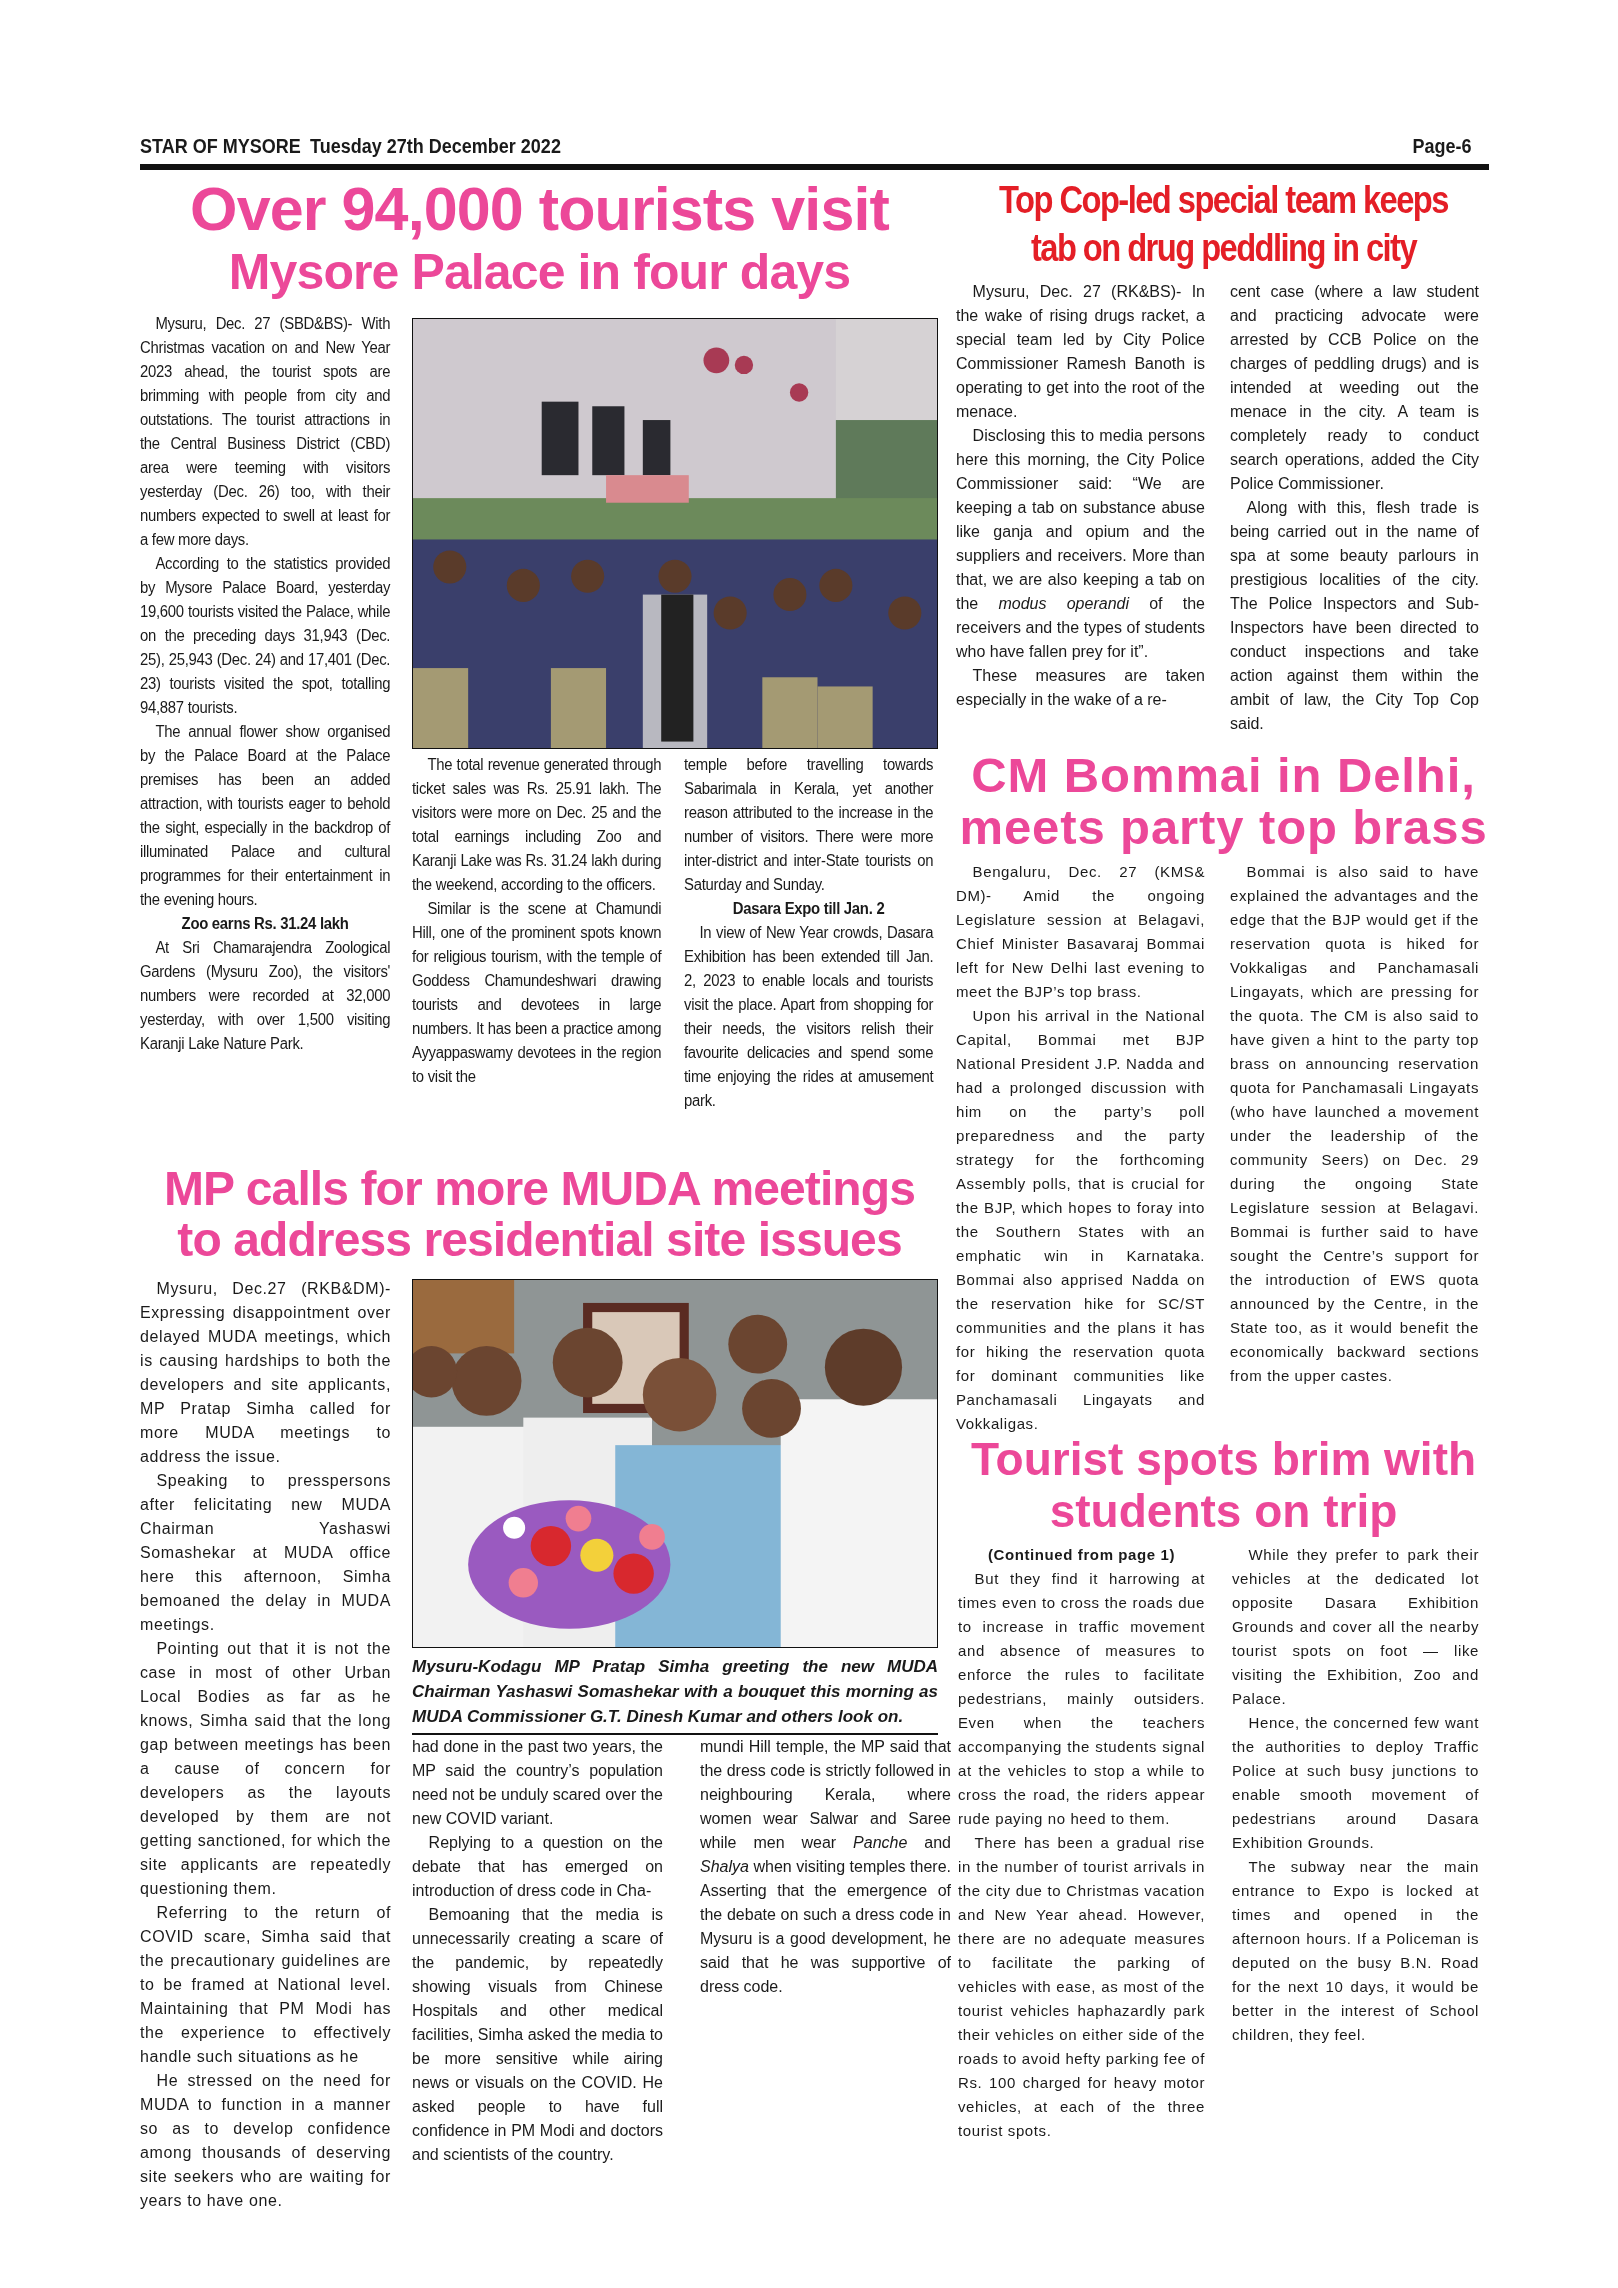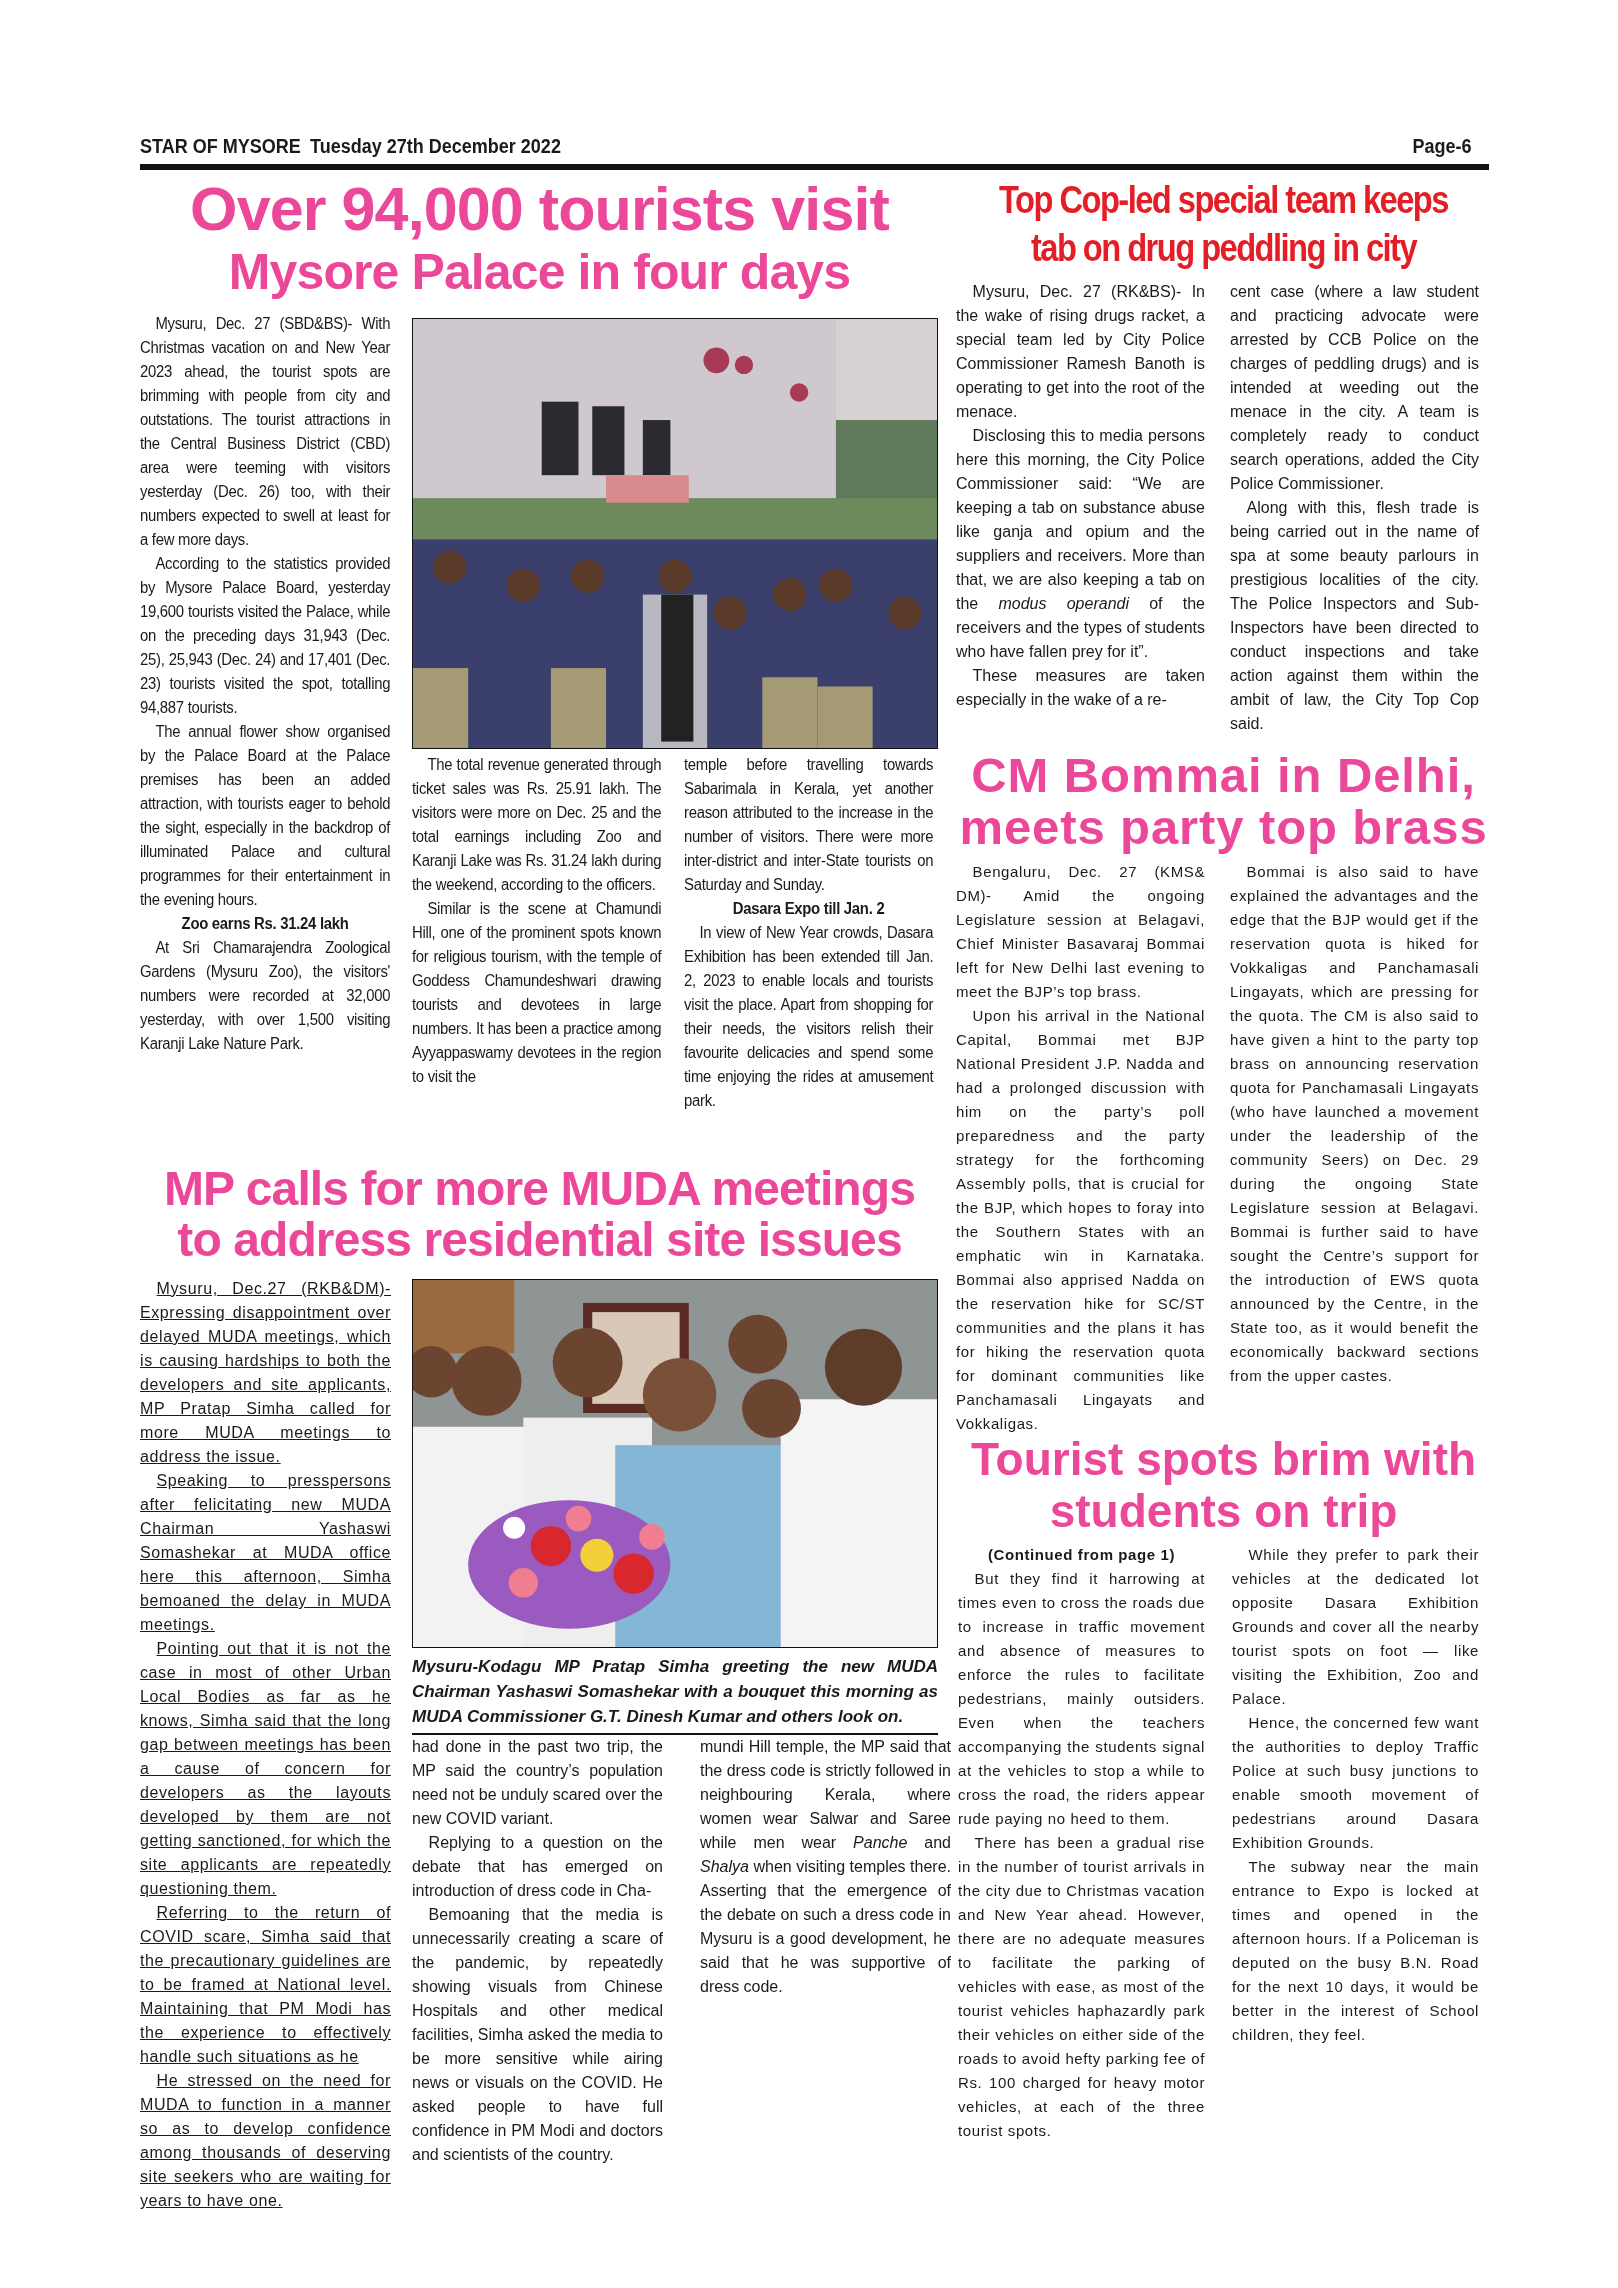--- a/index.html
+++ b/index.html
@@ -105,21 +105,21 @@
   <p>Bengaluru, Dec. 27 (KMS&amp; DM)- Amid the ongoing Legislature session at Belagavi, Chief Minister Basavaraj Bommai left for New Delhi last evening to meet the BJP’s top brass.</p>
   <p>Upon his arrival in the National Capital, Bommai met BJP National President J.P. Nadda and had a prolonged discussion with him on the party’s poll preparedness and the party strategy for the forthcoming Assembly polls, that is crucial for the BJP, which hopes to foray into the Southern States with an emphatic win in Karnataka. Bommai also apprised Nadda on the reservation hike for SC/ST communities and the plans it has for hiking the reservation quota for dominant communities like Panchamasali Lingayats and Vokkaligas.</p>
 </div>
 <div class="col wide" style="left:1230px;top:860px;width:249px;font-size:15px;">
   <p>Bommai is also said to have explained the advantages and the edge that the BJP would get if the reservation quota is hiked for Vokkaligas and Panchamasali Lingayats, which are pressing for the quota. The CM is also said to have given a hint to the party top brass on announcing reservation quota for Panchamasali Lingayats (who have launched a movement under the leadership of the community Seers) on Dec. 29 during the ongoing State Legislature session at Belagavi. Bommai is further said to have sought the Centre’s support for the introduction of EWS quota announced by the Centre, in the State too, as it would benefit the economically backward sections from the upper castes.</p>
 </div>
 
 <div class="abs hl" style="left:138px;top:1165px;width:803px;font-size:48px;letter-spacing:-0.9px;">MP calls for more MUDA meetings</div>
 <div class="abs hl" style="left:138px;top:1216px;width:803px;font-size:48px;letter-spacing:-0.9px;">to address residential site issues</div>
 
-<div class="col wide" style="left:140px;top:1277px;width:251px;text-decoration:underline;">
+<div class="col wide" style="left:140px;top:1277px;width:251px;">
   <p>Mysuru, Dec.27 (RKB&amp;DM)- Expressing disappointment over delayed MUDA meetings, which is causing hardships to both the developers and site applicants, MP Pratap Simha called for more MUDA meetings to address the issue.</p>
   <p>Speaking to presspersons after felicitating new MUDA Chairman Yashaswi Somashekar at MUDA office here this afternoon, Simha bemoaned the delay in MUDA meetings.</p>
   <p>Pointing out that it is not the case in most of other Urban Local Bodies as far as he knows, Simha said that the long gap between meetings has been a cause of concern for developers as the layouts developed by them are not getting sanctioned, for which the site applicants are repeatedly questioning them.</p>
   <p>Referring to the return of COVID scare, Simha said that the precautionary guidelines are to be framed at National level. Maintaining that PM Modi has the experience to effectively handle such situations as he</p>
   <p>He stressed on the need for MUDA to function in a manner so as to develop confidence among thousands of deserving site seekers who are waiting for years to have one.</p>
 </div>
 
 <div class="photo" style="left:412px;top:1279px;width:526px;height:369px;">
   <svg width="100%" height="100%" viewBox="0 0 570 400" preserveAspectRatio="none">
     <rect width="570" height="400" fill="#8f9595"></rect>
@@ -143,21 +143,21 @@
     <circle cx="240" cy="320" r="22" fill="#d8282e"></circle>
     <circle cx="120" cy="330" r="16" fill="#f07e90"></circle>
     <circle cx="180" cy="260" r="14" fill="#f07e90"></circle>
     <circle cx="260" cy="280" r="14" fill="#f07e90"></circle>
     <circle cx="110" cy="270" r="12" fill="#ffffff"></circle>
   </svg>
 </div>
 <div class="caption" style="left:412px;top:1654px;width:526px;">Mysuru-Kodagu MP Pratap Simha greeting the new MUDA Chairman Yashaswi Somashekar with a bouquet this morning as MUDA Commissioner G.T. Dinesh Kumar and others look on.</div>
 
 <div class="col" style="left:412px;top:1735px;width:251px;">
-  <p class="noi">had done in the past two trip, the MP said the country’s population need not be unduly scared over the new COVID variant.</p>
+  <p class="noi">had done in the past two years, the MP said the country’s population need not be unduly scared over the new COVID variant.</p>
   <p>Replying to a question on the debate that has emerged on introduction of dress code in Cha-</p>
   <p>Bemoaning that the media is unnecessarily creating a scare of the pandemic, by repeatedly showing visuals from Chinese Hospitals and other medical facilities, Simha asked the media to be more sensitive while airing news or visuals on the COVID. He asked people to have full confidence in PM Modi and doctors and scientists of the country.</p>
 </div>
 <div class="col" style="left:688px;top:1735px;width:251px;margin-left:12px;">
   <p class="noi"><span>mundi Hill temple, the MP said that the dress code is strictly followed in neighbouring Kerala, where women wear Salwar and Saree while men wear</span> <i>Panche</i> <span>and</span> <i>Shalya</i> <span>when visiting temples there. Asserting that the emergence of the debate on such a dress code in Mysuru is a good development, he said that he was supportive of dress code.</span></p>
 </div>
 
 <div class="abs hl" style="left:951px;top:1436px;width:545px;font-size:46px;">Tourist spots brim with</div>
 <div class="abs hl" style="left:951px;top:1488px;width:545px;font-size:46px;">students on trip</div>
 

